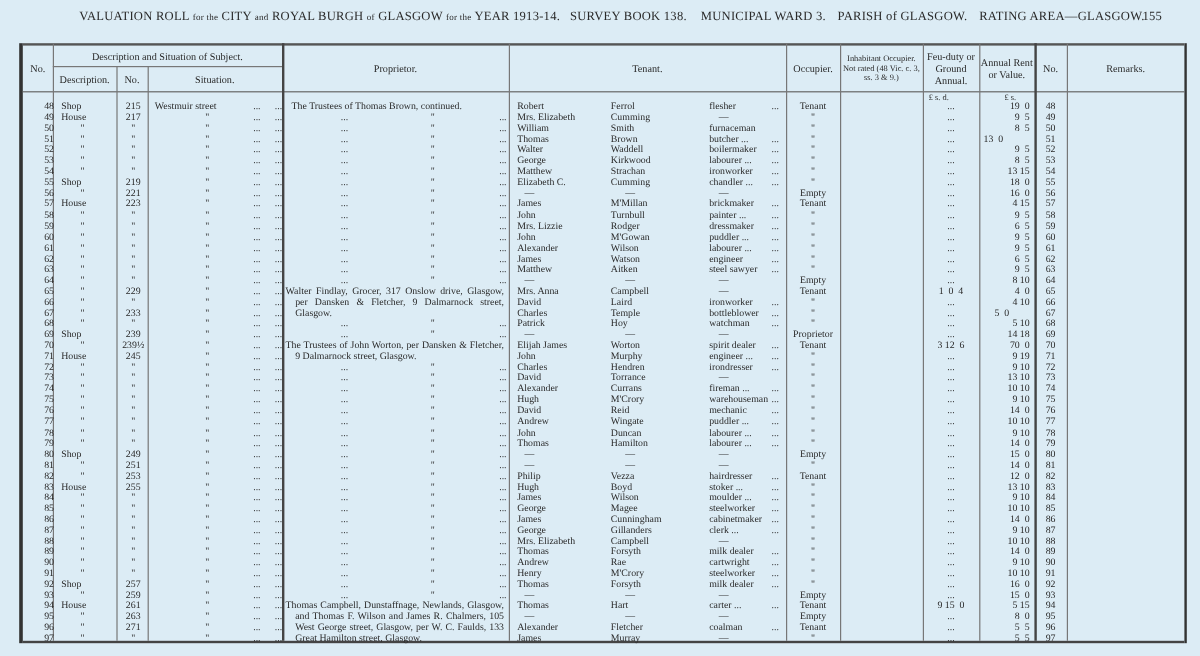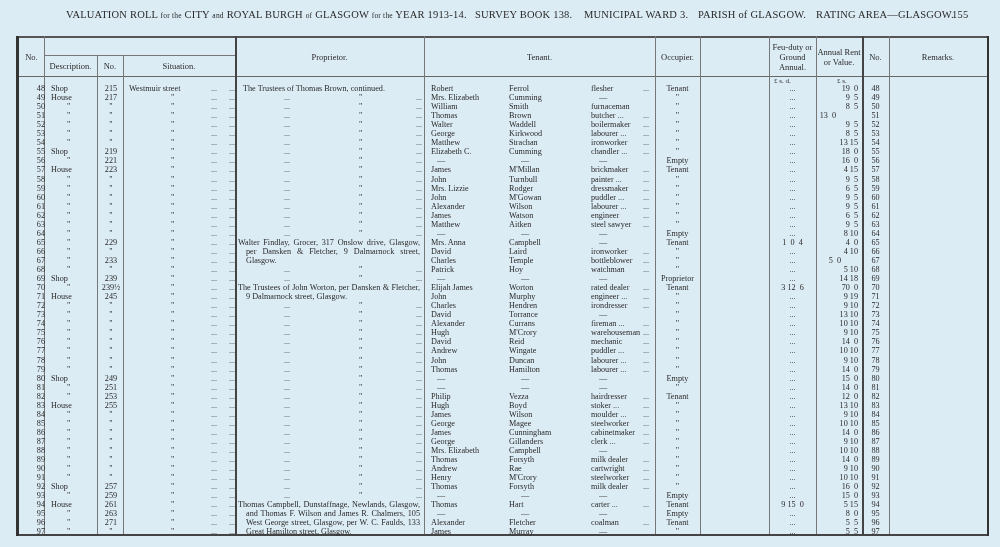--- a/index.html
+++ b/index.html
@@ -71,26 +71,28 @@
   <div class="vline" style="left:405px"></div>
   <div class="vline" style="left:636px"></div>
   <div class="vline" style="left:681px"></div>
   <div class="vline" style="left:750px"></div>
   <div class="vline" style="left:797px"></div>
   <div class="vline thick" style="left:843px"></div>
   <div class="vline" style="left:870px"></div>
   <div style="position:absolute; left:25px; top:19px; width:191px; height:1px; background:#777"></div>
 
   <div class="hcell" style="left:0; top:2px; width:25px; height:38px">No.</div>
+  <div class="hcell" style="left:25px; top:2px; width:191px; height:17px">Description and Situation of Subject.</div>
   <div class="hcell" style="left:25px; top:20px; width:53px; height:20px">Description.</div>
   <div class="hcell" style="left:78px; top:20px; width:26px; height:20px">No.</div>
   <div class="hcell" style="left:104px; top:20px; width:112px; height:20px">Situation.</div>
   <div class="hcell" style="left:216px; top:2px; width:189px; height:38px">Proprietor.</div>
   <div class="hcell" style="left:405px; top:2px; width:231px; height:38px">Tenant.</div>
   <div class="hcell" style="left:636px; top:2px; width:45px; height:38px">Occupier.</div>
+  <div class="hcell" style="left:681px; top:2px; width:69px; height:38px; font-size:7px; line-height:8px">Inhabitant Occupier. Not rated (48 Vic. c. 3, ss. 3 &amp; 9.)</div>
   <div class="hcell" style="left:750px; top:2px; width:47px; height:38px">Feu-duty or Ground Annual.</div>
   <div class="hcell" style="left:797px; top:2px; width:46px; height:38px">Annual Rent or Value.</div>
   <div class="hcell" style="left:843px; top:2px; width:27px; height:38px">No.</div>
   <div class="hcell" style="left:870px; top:2px; width:98px; height:38px">Remarks.</div>
 
   <div style="position:absolute; left:755px; top:41px; font-size:7px">£   s.   d.</div>
   <div style="position:absolute; left:818px; top:41px; font-size:7px">£   s.</div>
 
   <div class="rows" id="rows">
       <div class="row" style="top: 6px;">
@@ -495,21 +497,21 @@
       </div>
       <div class="row" style="top: 205.1px;">
         <span class="c-no">70</span>
         <span class="" style="left: 48px;">"</span>
         <span class="" style="left: 80px; width: 24px; text-align: center;">239½</span>
         <span class="" style="left: 152px;">"</span>
         <span class="" style="left: 192px;">...</span>
         <span class="" style="left: 210px;">...</span>
         <span class="" style="left: 412px;">Elijah James</span>
         <span class="" style="left: 490px;">Worton</span>
-        <span class="" style="left: 572px;">rated dealer</span>
+        <span class="" style="left: 572px;">spirit dealer</span>
         <span class="" style="left: 624px;">...</span>
         <span class="" style="left: 636px; width: 45px; text-align: center;">Tenant</span>
         <span class="" style="left: 750px; width: 47px; text-align: center; white-space: pre;">3 12  6</span>
         <span class="" style="left: 797px; width: 42px; text-align: right; white-space: pre;">70  0</span>
         <span class="" style="left: 843px; width: 27px; text-align: center;">70</span>
       </div>
       <div class="row" style="top: 214.15px;">
         <span class="c-no">71</span>
         <span class="" style="left: 32px;">House</span>
         <span class="" style="left: 80px; width: 24px; text-align: center;">245</span>

